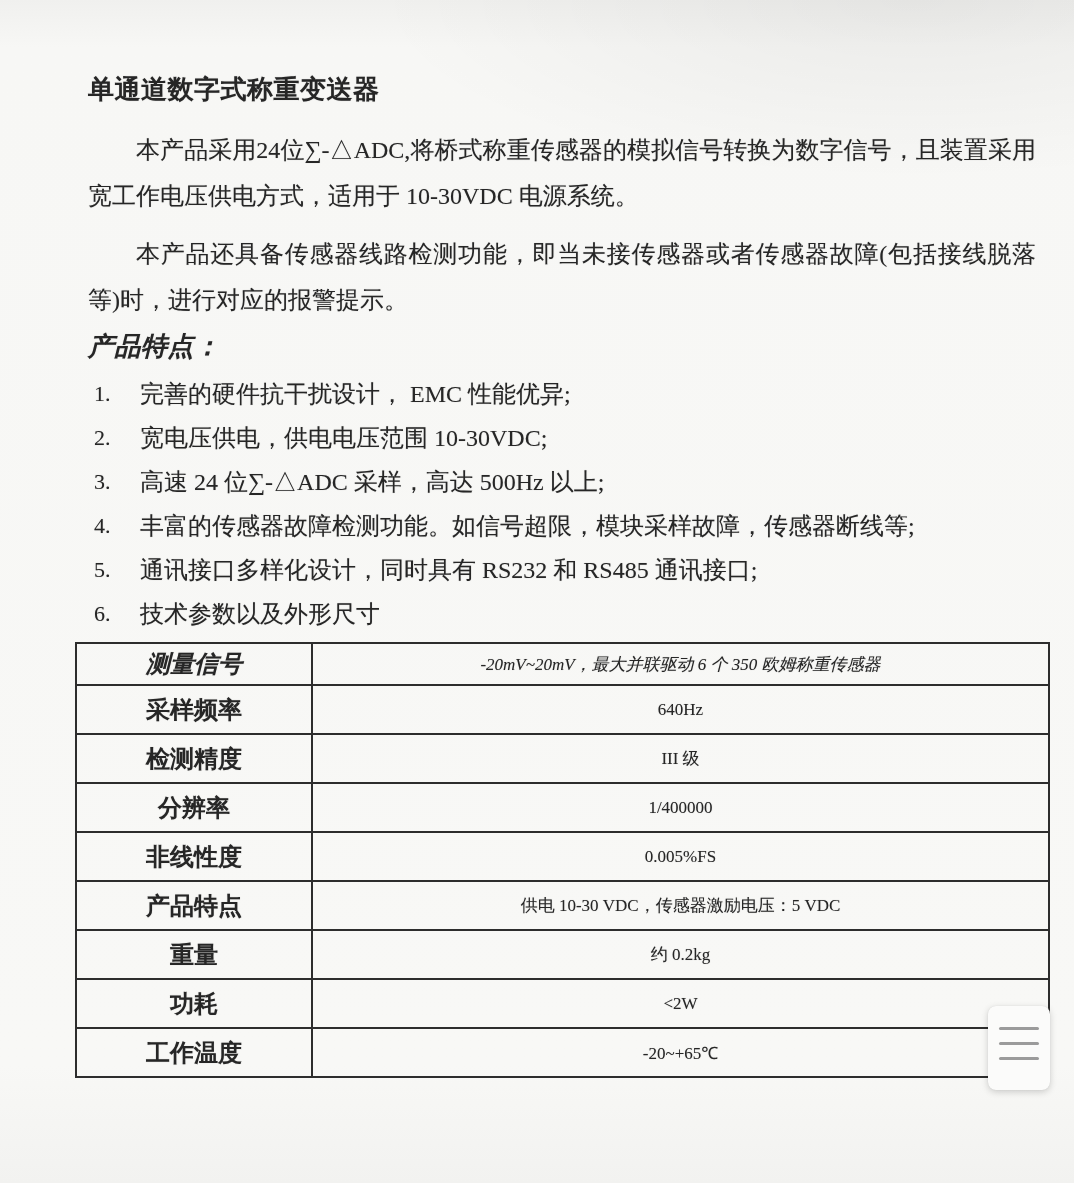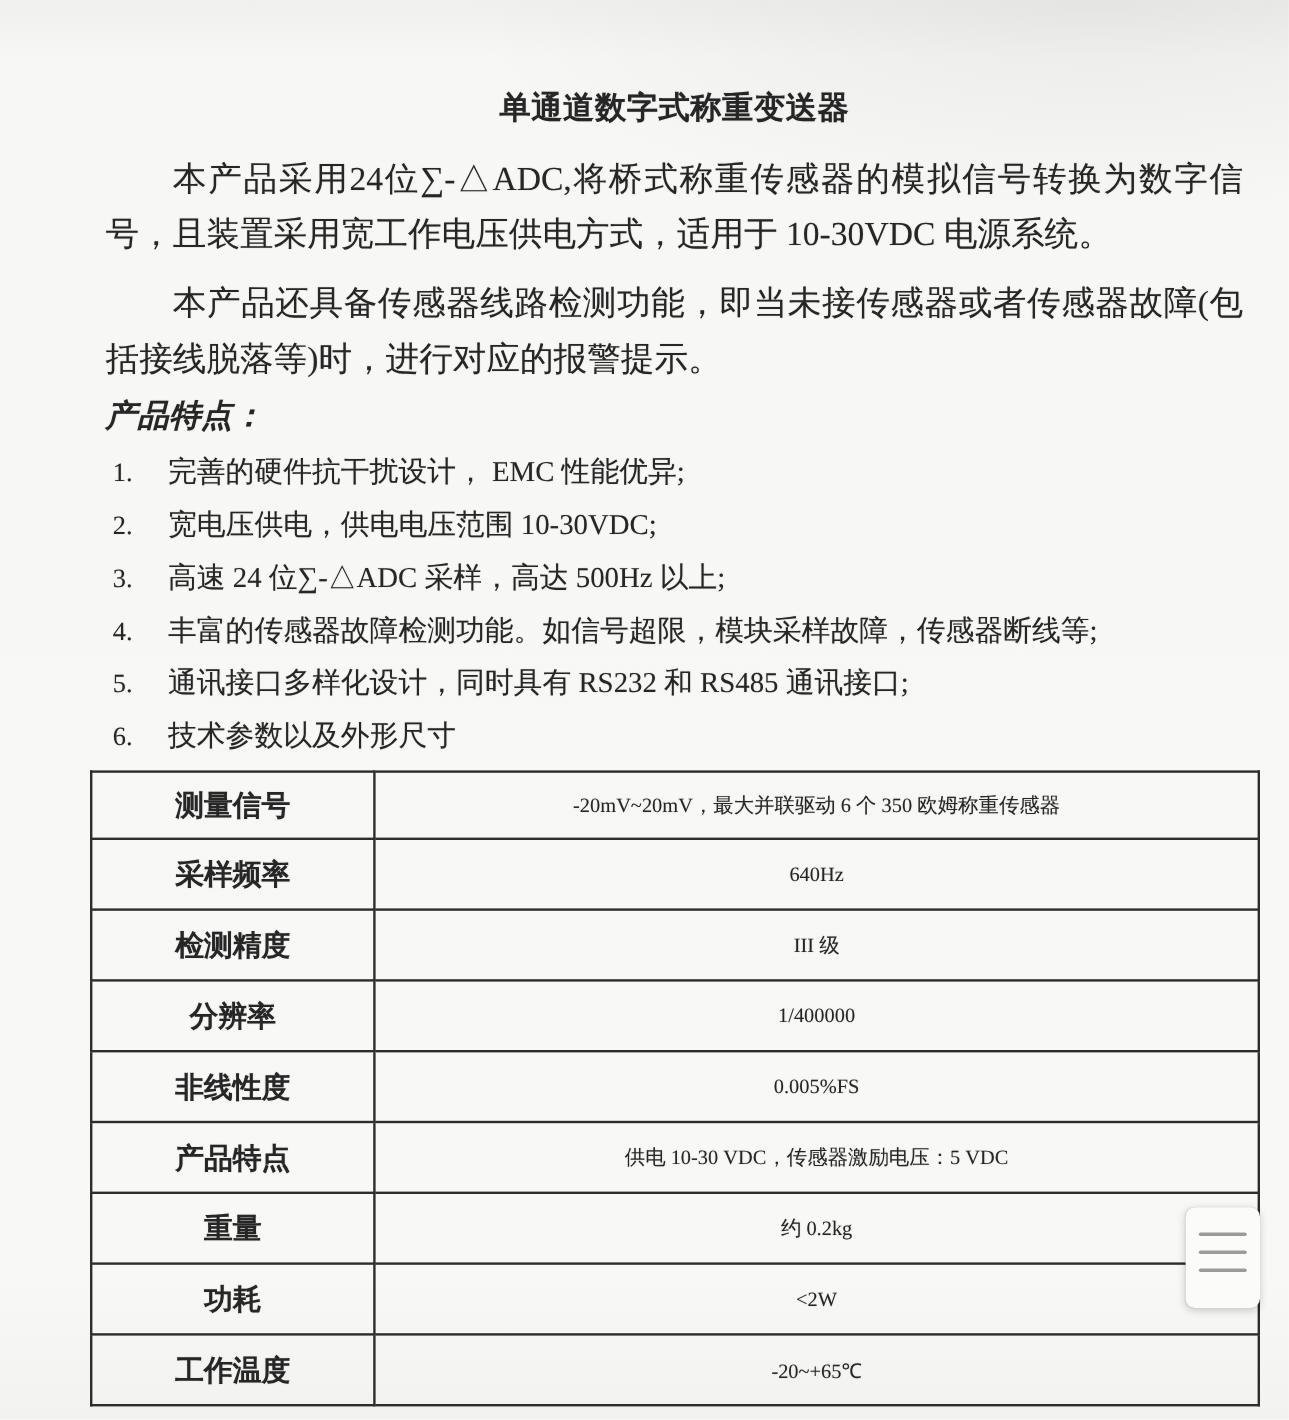--- a/index.html
+++ b/index.html
@@ -19,24 +19,23 @@
     top: 0; left: 0; right: 0;
     padding: 72px 38px 0 88px;
     text-shadow: 0 0 1px rgba(45,45,45,0.30);
   }
   h1.doc-title {
     font-family: "Liberation Sans", sans-serif;
     font-size: 26px;
     font-weight: 700;
     margin: 0 0 20px 0;
     letter-spacing: 0.5px;
-    text-align: center;
   }
   p.body-para {
-    font-size: 28px;
+    font-size: 24px;
     line-height: 46px;
     margin: 0;
     text-indent: 2em;
     text-align: justify;
   }
   p.body-para + p.body-para { margin-top: 12px; }
   h2.features-heading {
     font-family: "Liberation Sans", sans-serif;
     font-size: 26px;
     font-weight: 700;
@@ -71,22 +70,22 @@
     background: transparent;
   }
   table.spec td {
     border: 2px solid #2d2d2d;
     text-align: center;
     vertical-align: middle;
     padding: 0 6px;
     overflow: hidden;
     white-space: nowrap;
   }
-  table.spec tr { height: 59px; }
-  table.spec tr.first { height: 56px; }
+  table.spec tr { height: 49px; }
+  table.spec tr.first { height: 42px; font-style: italic; }
   table.spec td.lbl {
     width: 222px;
     font-weight: 700;
     font-size: 24px;
   }
   table.spec td.val { font-size: 17px; margin-left: 16px; }
   .fab {
     position: absolute;
     left: 988px;
     top: 1006px;

